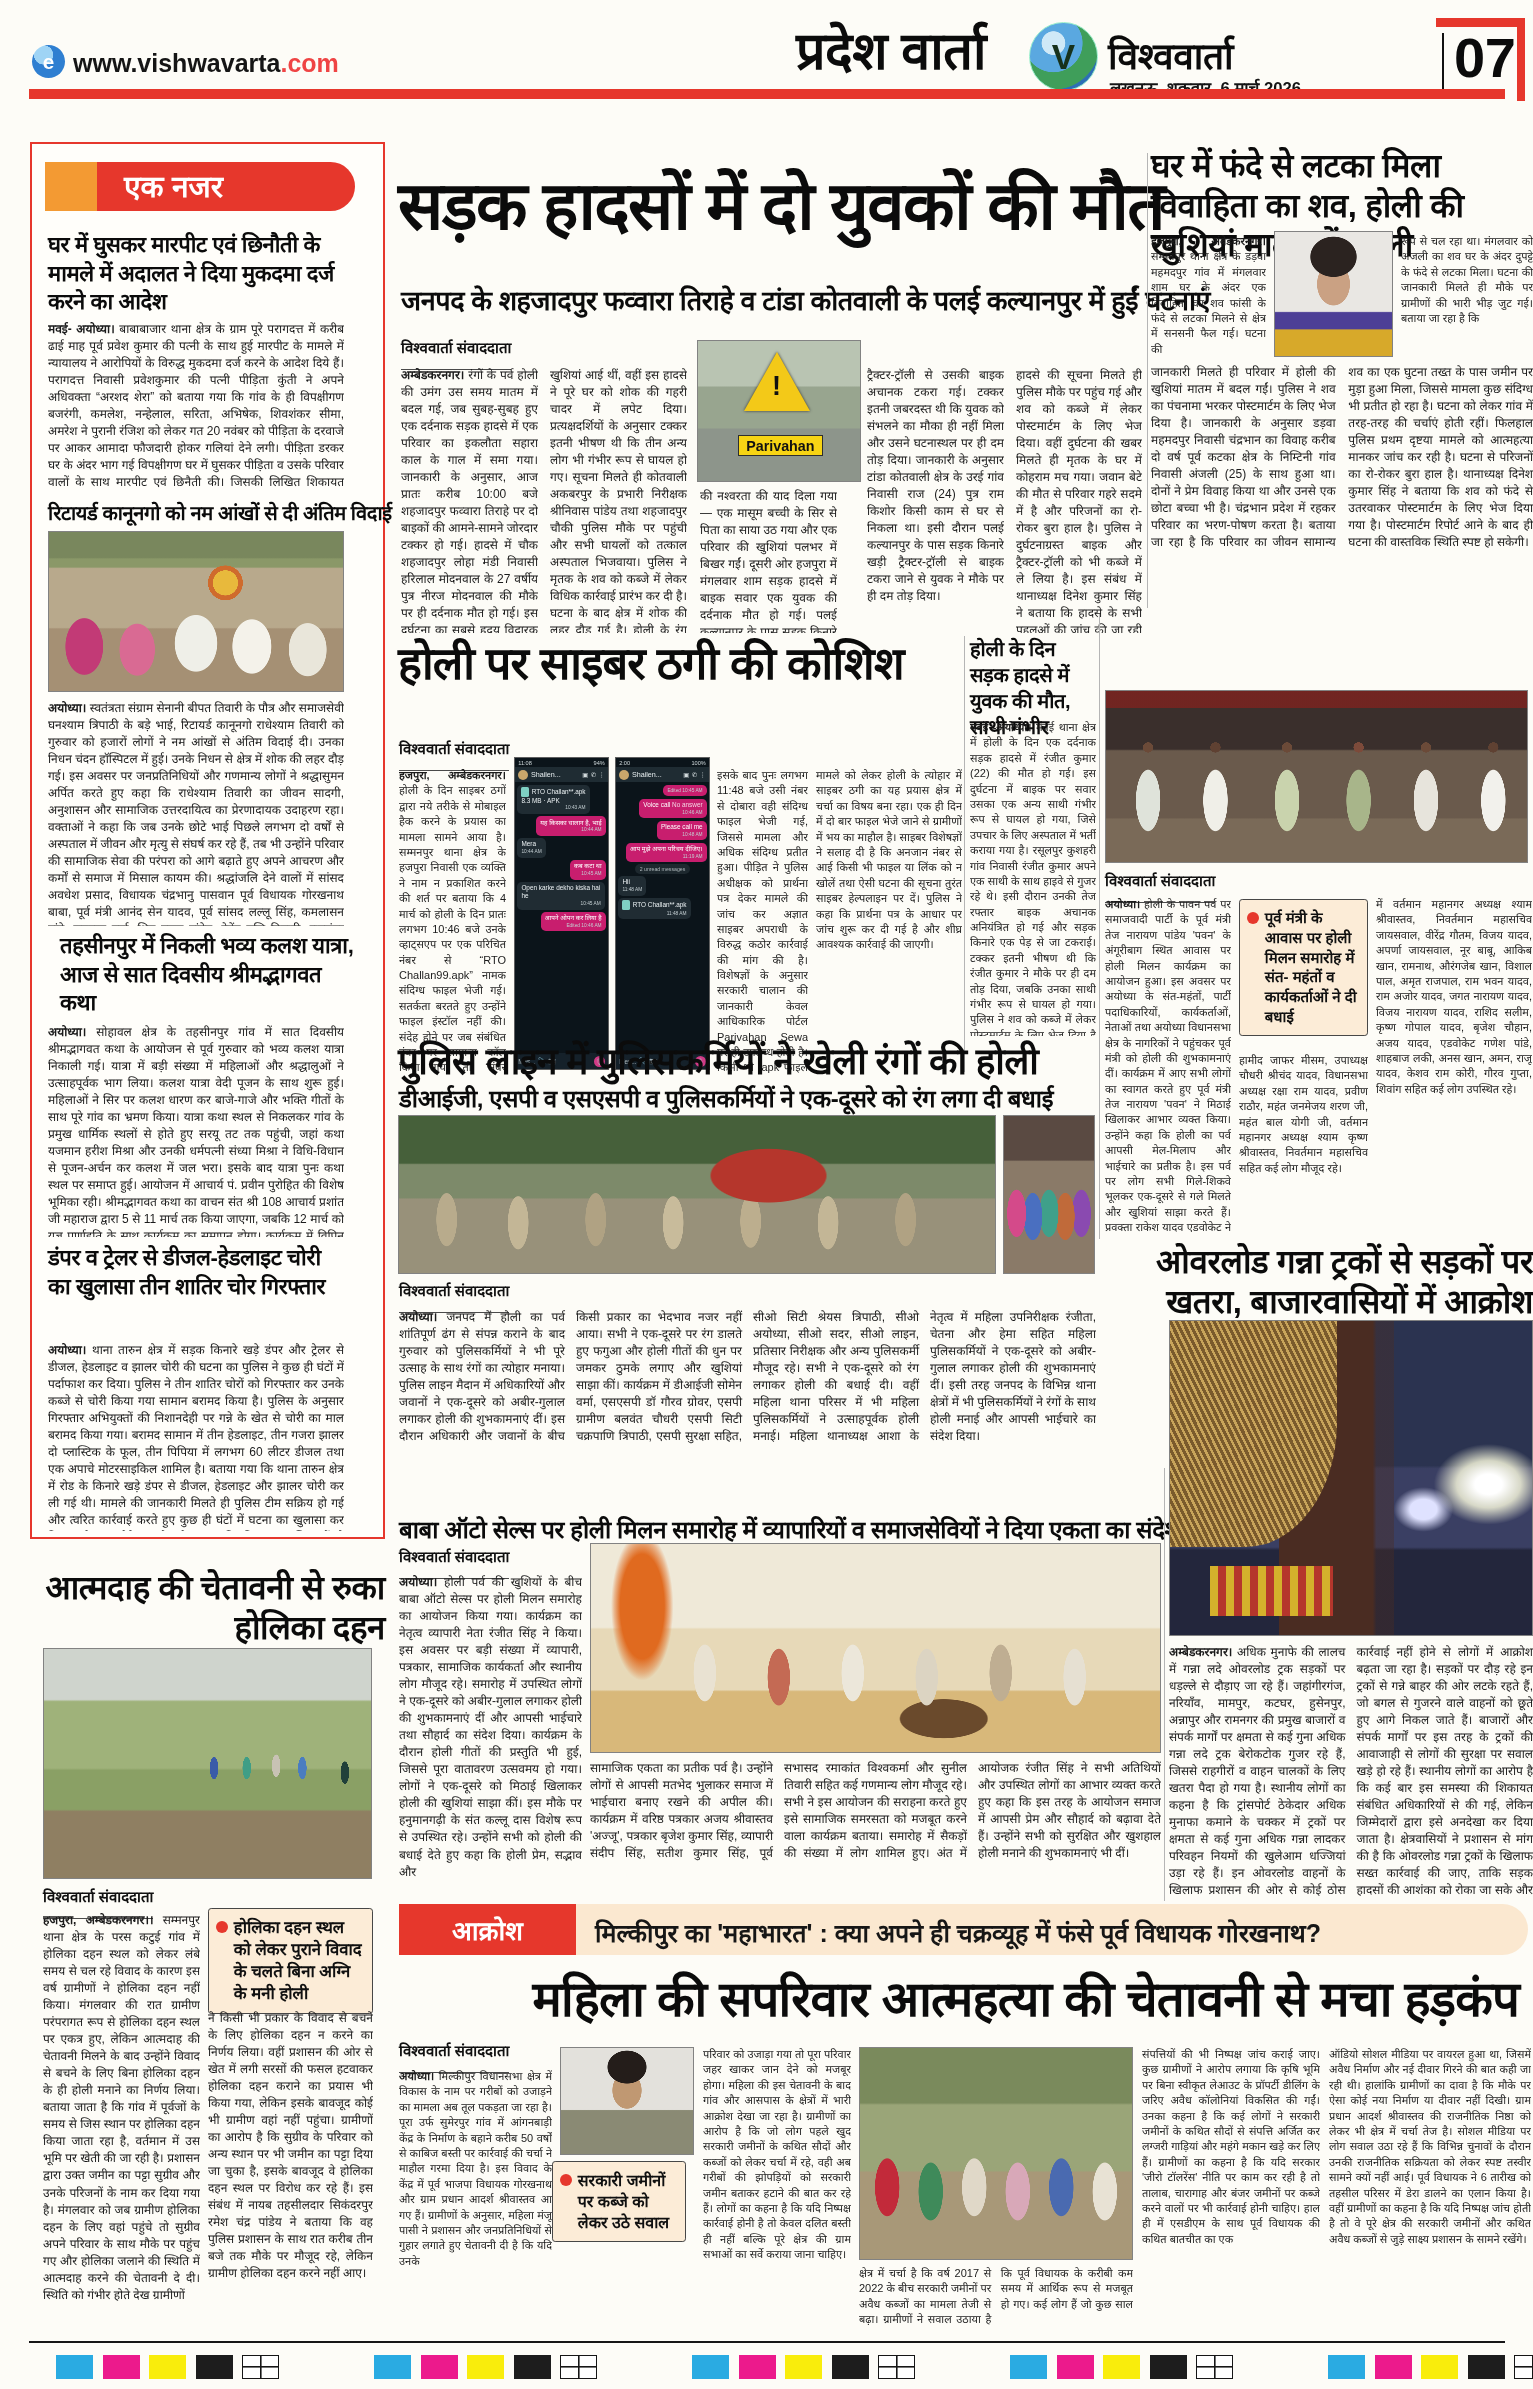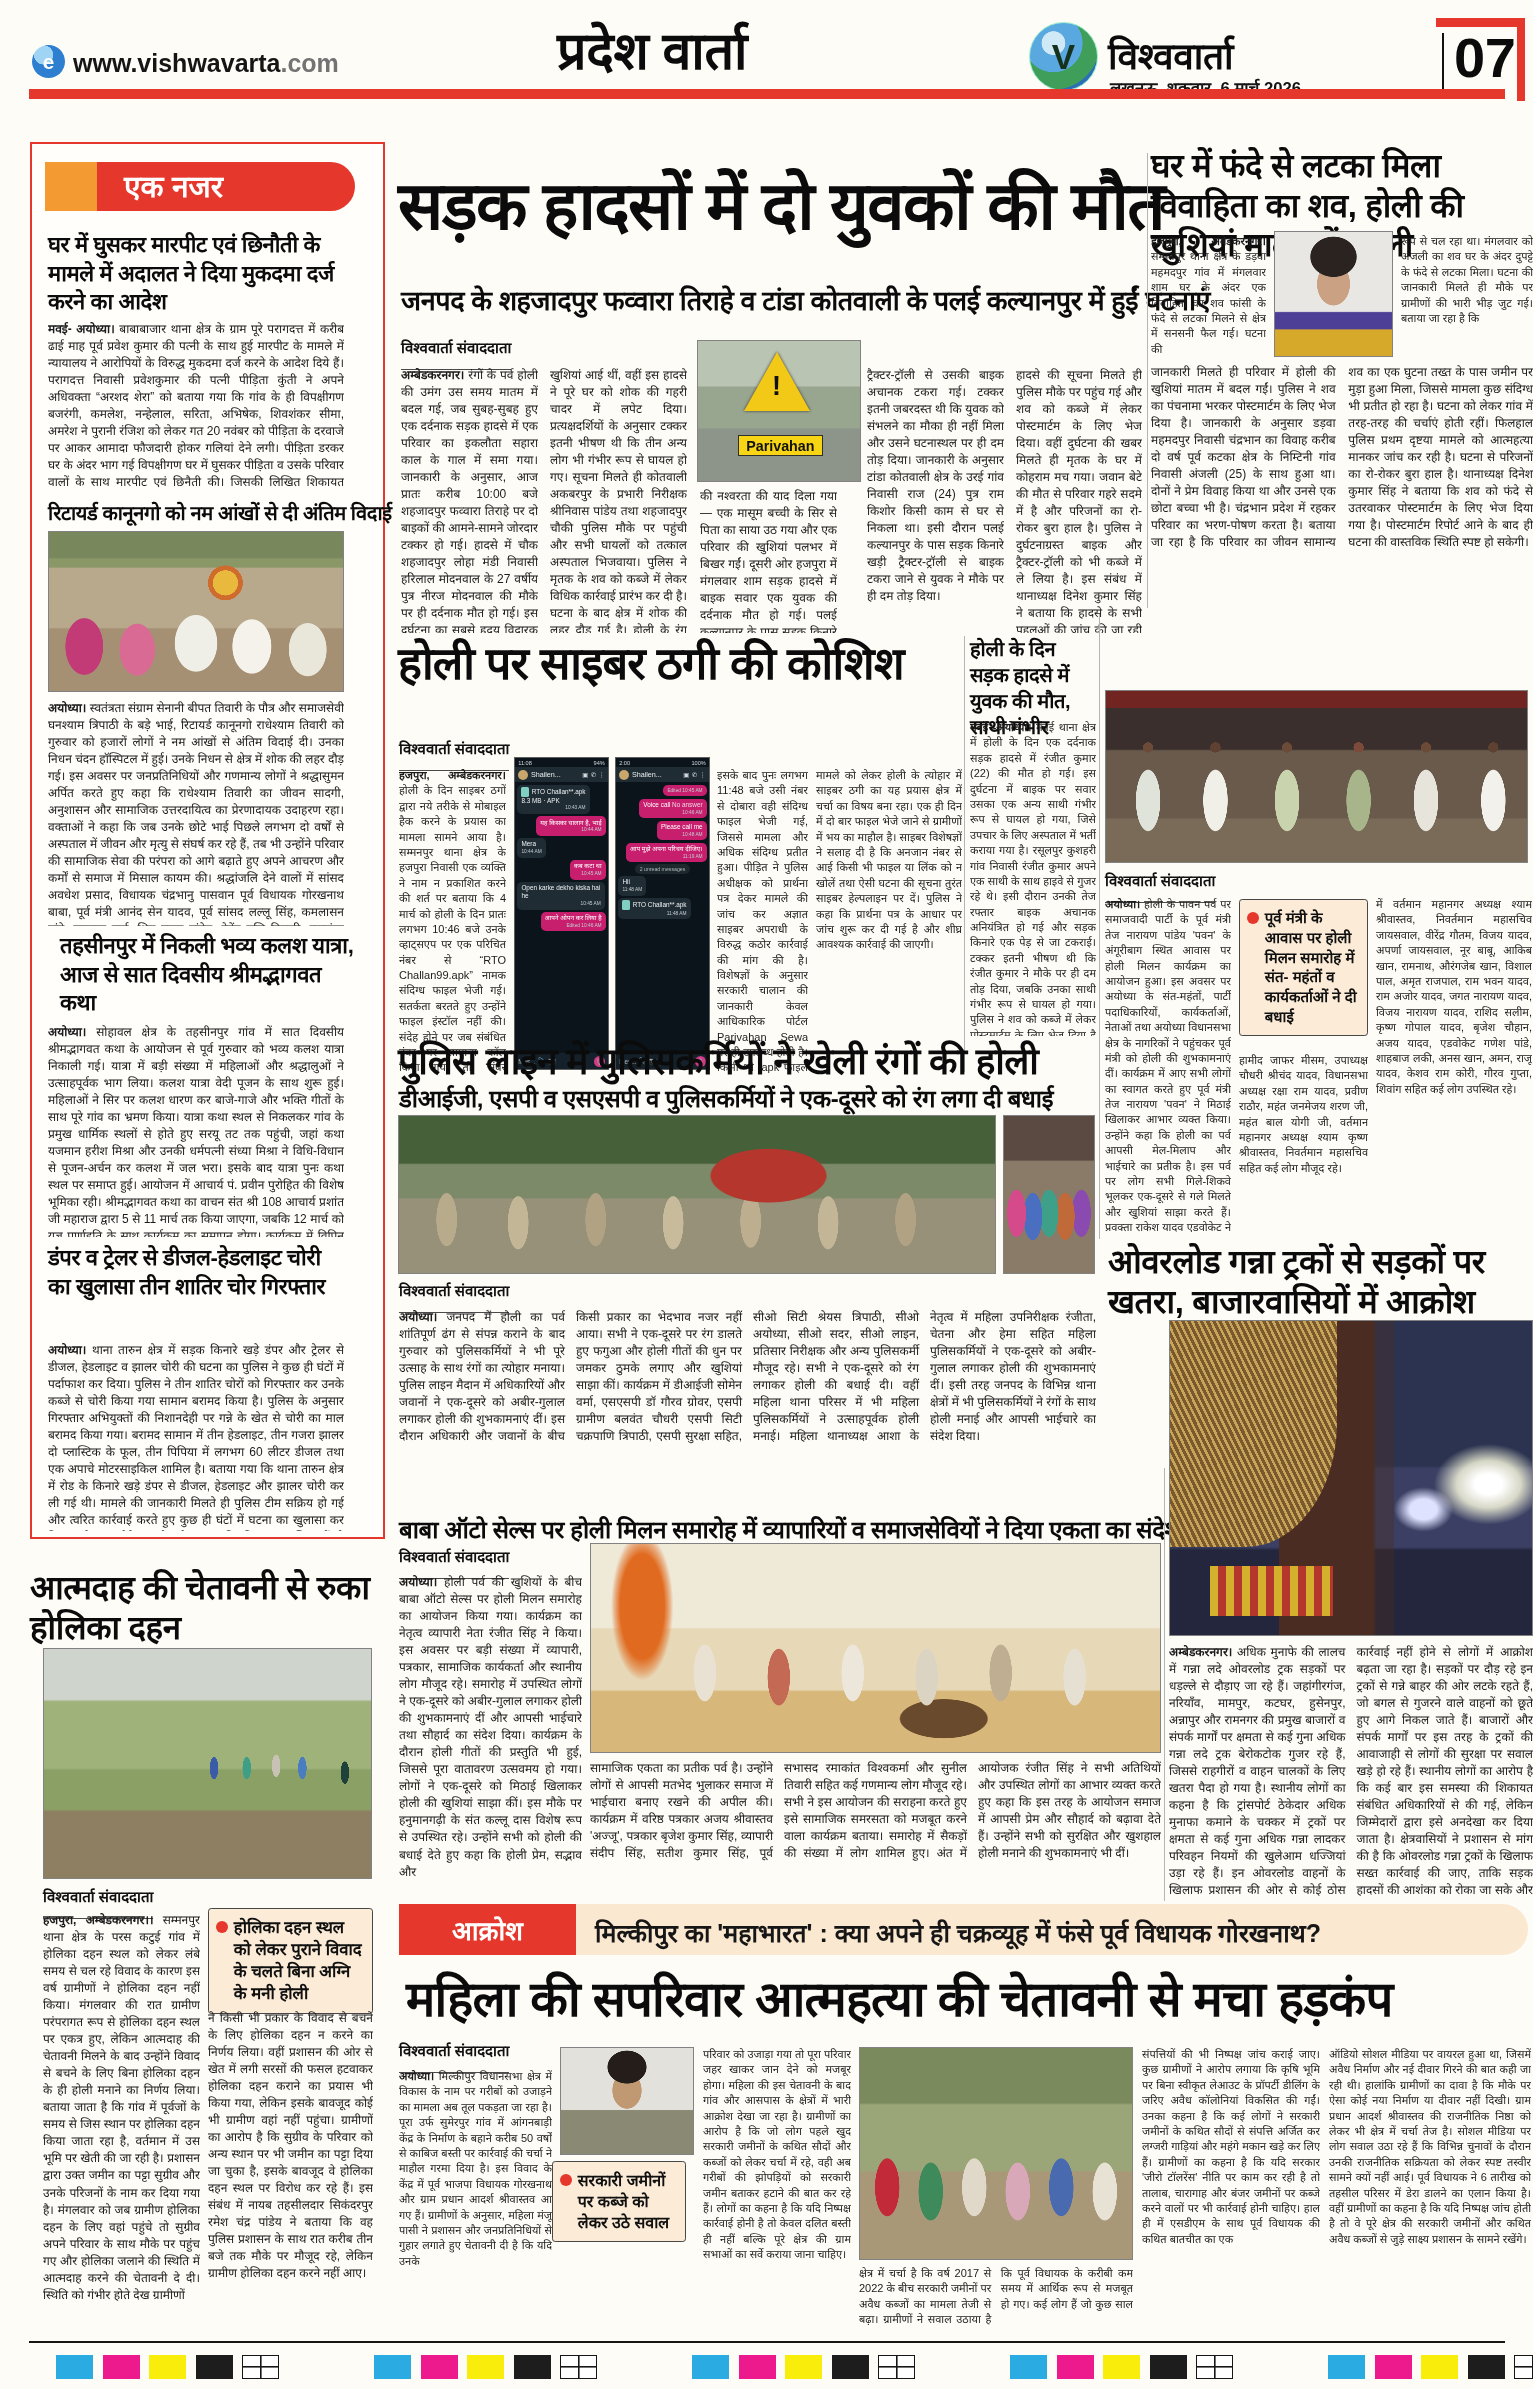--- a/index.html
+++ b/index.html
@@ -1,21 +1,21 @@
 <!DOCTYPE html>
 <html lang="hi" style="font-size:12.7px"><head>
 <meta charset="utf-8">
 <style>
   html,body{margin:0;padding:0;background:#d9d9d9}
   .page{position:relative;width:1533px;height:2389px;background:#fdfcf7;overflow:hidden;
         font-family:"Liberation Sans","DejaVu Sans",sans-serif;color:#151515}
   .abs{position:absolute}
   .hl{font-weight:800;color:#0b0b0b;letter-spacing:-0.4px}
   .nw{white-space:nowrap}
-  .ctr{text-align:left}
+  .ctr{text-align:right}
   .bd{font-size:12px;line-height:1.42;color:#1b1b1b;text-align:justify;overflow:hidden}
   .sm{font-size:11px;line-height:1.4}
   .dl{font-weight:700}
   .byl{font-weight:700;font-size:15px;color:#101010;border-bottom:1.6px solid #4a4a4a;padding-bottom:12px}
   .vr{position:absolute;width:0.8px;background:#b5b5b5}
   .ph{position:absolute;overflow:hidden;border:0.8px solid #828282;box-sizing:border-box}
   .redbar{position:absolute;background:#e6372c}
   .enband{position:absolute;display:flex;height:49px;border-radius:0 25px 25px 0;overflow:hidden}
   .enband .or{width:52px;background:#f39a33}
   .enband .rd{flex:1;background:#e6372c;color:#fff;font-weight:800;font-size:30px;line-height:49px;padding-left:27px}
@@ -145,21 +145,21 @@
   .eicon{position:absolute;border-radius:50%;
       background:radial-gradient(circle at 35% 30%,#9fd4f5 0 30%,#2f7fd1 31% 100%);
       color:#fff;font-weight:800;display:flex;align-items:center;justify-content:center}
 </style>
 </head>
 <body>
 
 <div class="page">
 
   <div class="eicon abs" style="left:32px;top:45px;width:33px;height:33px;font-size:20.7px">e</div>
-  <div class="abs nw" style="left:73px;top:49px;font-size:25px;font-weight:800"><span>www.vishwavarta</span><span style="color:#737373">.com</span></div>
+  <div class="abs nw" style="left:73px;top:49px;font-size:25px;font-weight:800"><span>www.vishwavarta</span><span style="color:#ef4444">.com</span></div>
   <div class="abs hl ctr" style="left:557px;top:12.7px;width:429px;font-size:52px">प्रदेश वार्ता</div>
   <div class="logo-globe abs" style="left:1029px;top:22px;width:67px;height:67px;font-size:35px">V</div>
   <div class="abs hl nw" style="left:1108px;top:29px;font-size:37px">विश्ववार्ता</div>
   <div class="abs nw" style="left:1110px;top:76px;font-size:16.7px;font-weight:700">लखनऊ,    शुक्रवार, 6 मार्च 2026</div>
   <div class="redbar" style="left:1436px;top:17.5px;width:89px;height:9.5px"></div>
   <div class="redbar" style="left:1517px;top:17.5px;width:8px;height:83px"></div>
   <div class="abs" style="left:1442px;top:33px;width:2.4px;height:60px;background:#111"></div>
   <div class="abs hl nw" style="left:1454px;top:25.4px;font-size:56px">07</div>
   <div class="redbar" style="left:29px;top:89px;width:1476px;height:10.3px"></div>
 

